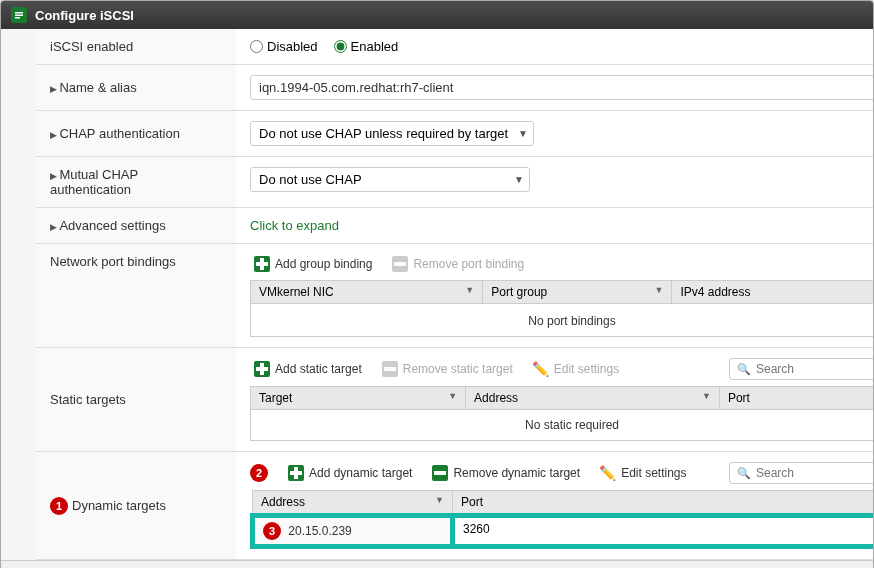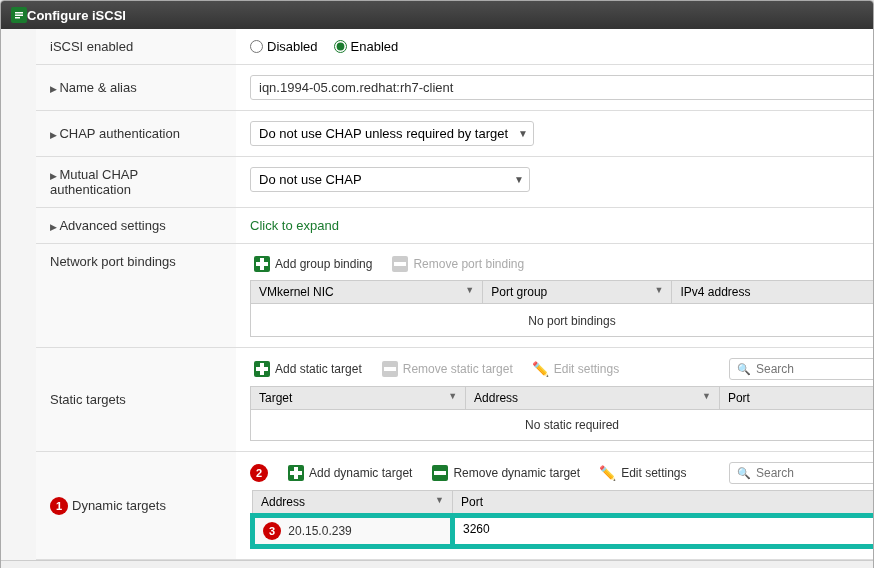--- a/index.html
+++ b/index.html
@@ -19,21 +19,21 @@
       border-radius: 4px;
       box-shadow: 0 4px 20px rgba(0,0,0,0.3);
       overflow: hidden;
     }
     .dialog-titlebar {
       background: linear-gradient(to bottom, #4d4d4d, #333);
       color: #fff;
       padding: 6px 10px;
       display: flex;
       align-items: center;
-      gap: 0;
+      gap: 8px;
       font-size: 13px;
       font-weight: 600;
     }
     .titlebar-icon {
       width: 16px;
       height: 16px;
       background: #1a7b2e;
       border-radius: 2px;
       display: flex;
       align-items: center;

